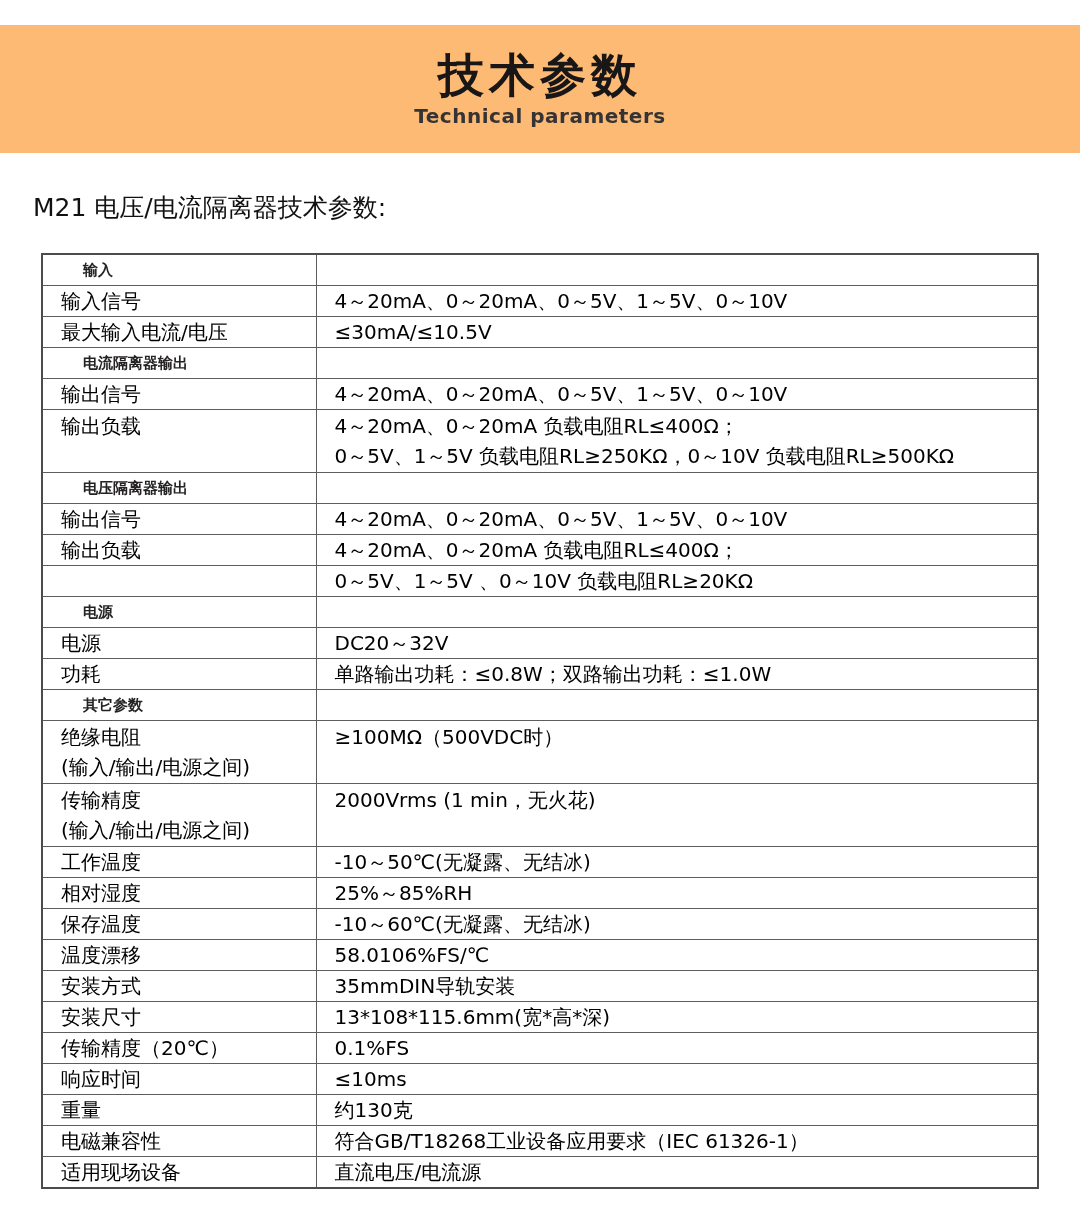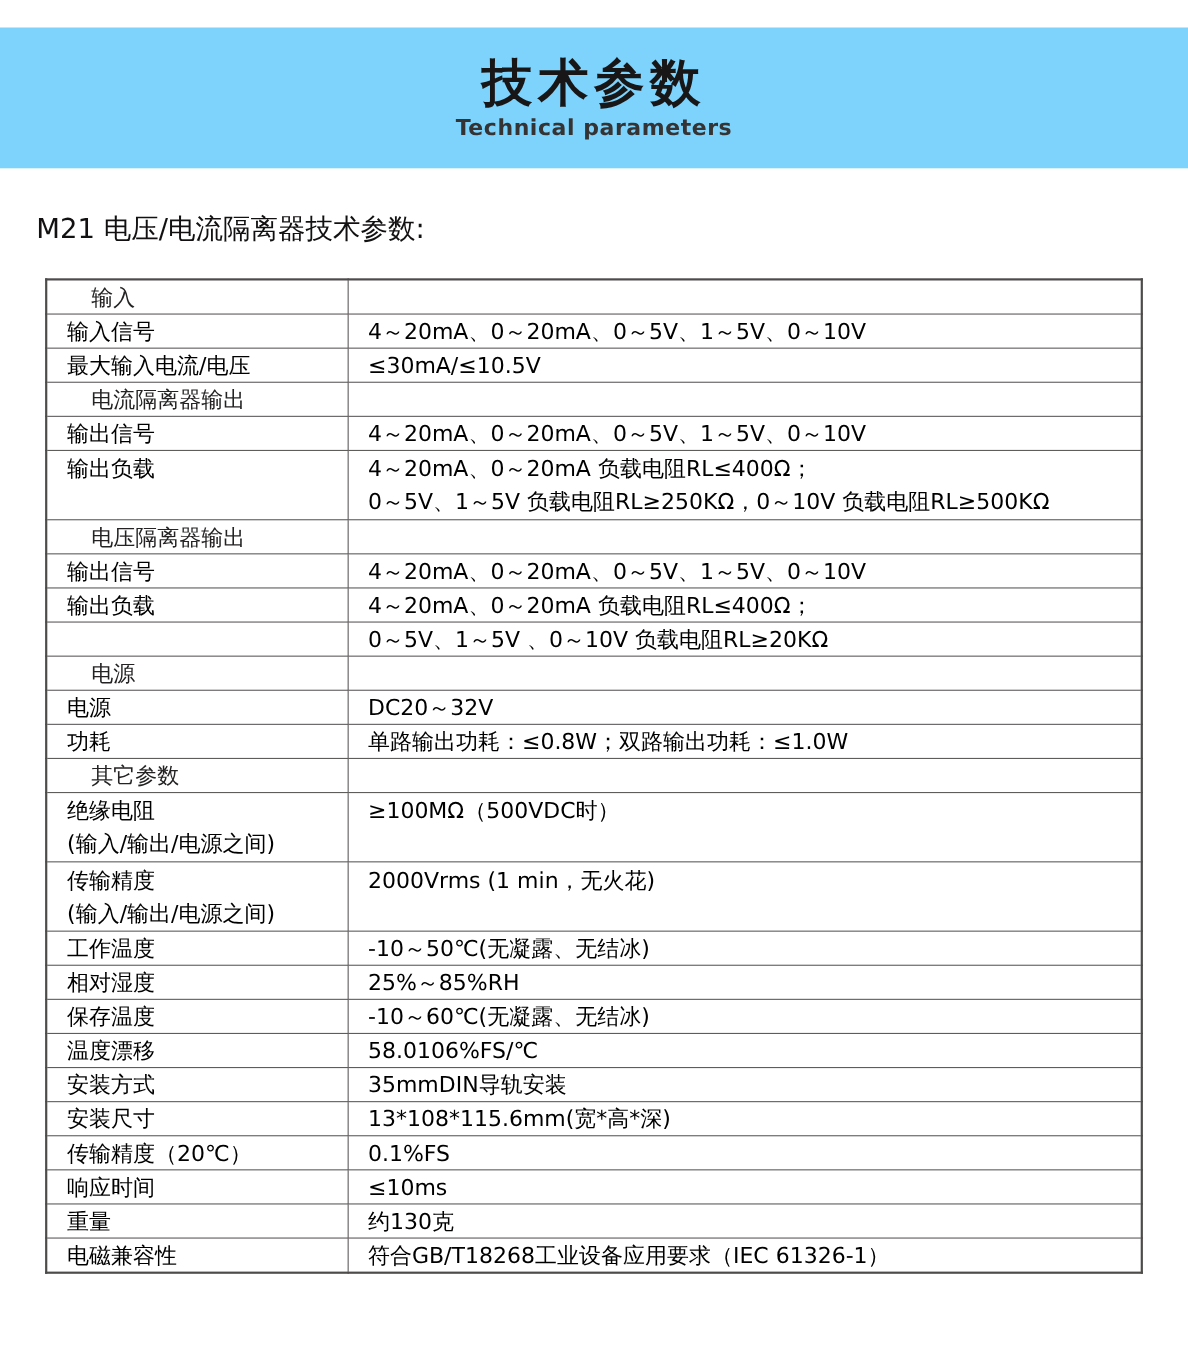--- a/index.html
+++ b/index.html
@@ -12,21 +12,21 @@
     position: relative;
     width: 1080px;
     height: 1232px;
     background: #ffffff;
     overflow: hidden;
   }
   .band {
     margin-top: 25px;
     width: 1080px;
     height: 128px;
-    background: #7dd3fc;
+    background: #fdba74;
     display: flex;
     flex-direction: column;
     align-items: center;
     justify-content: center;
   }
   .band-title {
     font-size: 46px;
     font-weight: 700;
     letter-spacing: 5px;
     color: #181616;
@@ -62,22 +62,22 @@
     vertical-align: middle;
     white-space: nowrap;
     overflow: hidden;
   }
   table.spec-table tr.tall td {
     height: 61px;
     vertical-align: top;
     padding-top: 1px;
   }
   table.spec-table td.section-cell {
-    font-weight: 400;
-    font-size: 20px;
+    font-weight: 700;
+    font-size: 15px;
     color: #242222;
     padding-left: 40px;
   }
   .cell-line { line-height: 30px; }
 </style>
 </head>
 <body>
 
 <div class="page">
 
@@ -298,16 +298,24 @@
           </td>
         </tr>
         <tr>
           <td>
             <div class="cell-line">电磁兼容性</div>
           </td>
           <td>
             <div class="cell-line">符合GB/T18268工业设备应用要求（IEC 61326-1）</div>
           </td>
         </tr>
+        <tr>
+          <td>
+            <div class="cell-line">适用现场设备</div>
+          </td>
+          <td>
+            <div class="cell-line">直流电压/电流源</div>
+          </td>
+        </tr>
       </tbody>
   </table>
 
 </div>
 
 </body></html>

